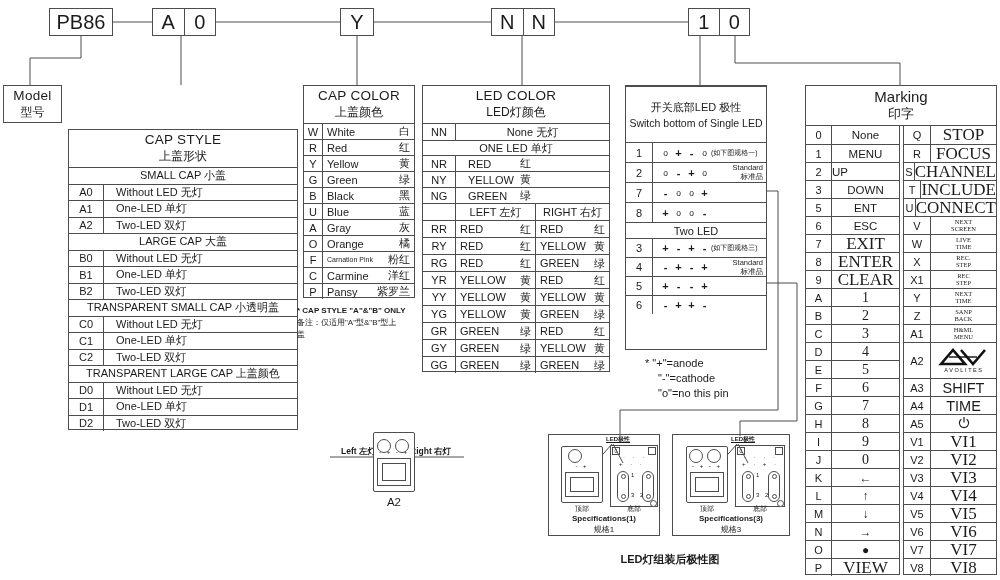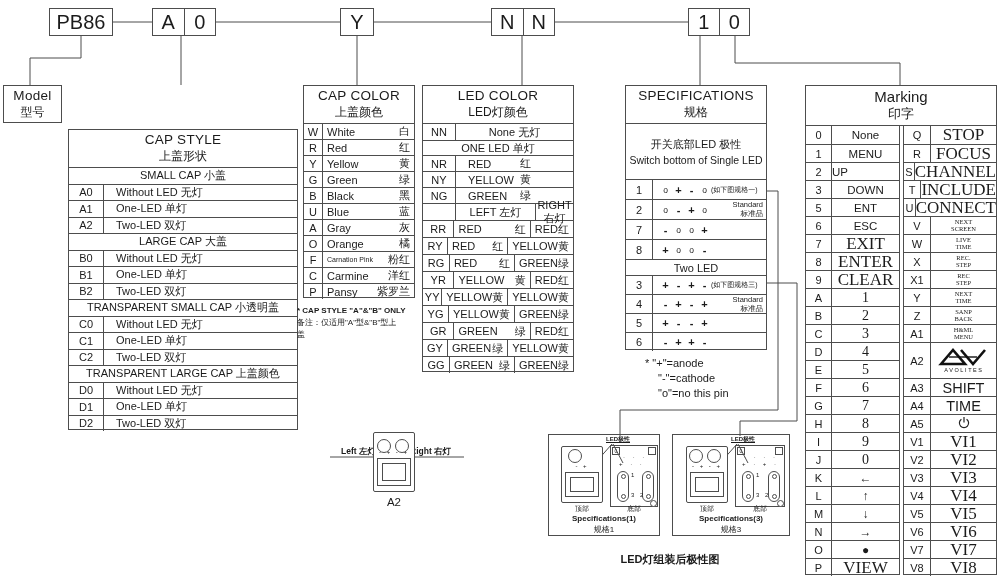--- a/index.html
+++ b/index.html
@@ -195,21 +195,21 @@
           <div class="cn-right">紫罗兰</div>
         </div>
       </div>
   </div>
   <div class="abs" id="capnote" style="left:297px;top:306px;width:138px;">
     <div style="font-size:8px;font-weight:bold;">*  CAP STYLE "A"&amp;"B" ONLY</div>
     <div style="font-size:8px;margin-top:2px;">备注：仅适用"A"型&amp;"B"型上</div>
     <div style="font-size:8px;margin-top:1px;">盖</div>
   </div>
 
-  <div class="abs bordered" id="ledcolor" style="left:422px;top:85px;width:152px;height:287px;">
+  <div class="abs bordered" id="ledcolor" style="left:422px;top:85px;width:188px;height:287px;">
     <div class="thead" style="height:37px;">
       <div class="t1">LED COLOR</div>
       <div class="t2">LED灯颜色</div>
     </div>
     <div id="ledcolor-rows">
         <div class="row" style="height: 17px;">
           <div class="code" style="width: 33px;">NN</div>
           <div class="center" style="flex: 1 1 0%; text-align: center;">None 无灯</div>
         </div>
         <div class="row center" style="height: 15px;">ONE LED 单灯</div>
@@ -329,24 +329,20 @@
           </div>
           <div style="flex: 1 1 0%; height: 100%; display: flex; align-items: center;">
             <div class="name">GREEN</div>
             <div class="cn-right">绿</div>
           </div>
         </div>
       </div>
   </div>
 
   <div class="abs bordered" id="specs" style="left:625px;top:85px;width:142px;height:265px;">
-    <div class="thead" style="height:37px;">
-      <div class="t1">SPECIFICATIONS</div>
-      <div class="t2">规格</div>
-    </div>
     <div class="thead" style="height:56px;border-top:1px solid #4d4d4d;">
       <div style="font-size:11px;">开关底部LED 极性</div>
       <div style="font-size:10.5px;margin-top:2px;">Switch bottom of Single LED</div>
     </div>
     <div id="spec-rows">
         <div class="row" style="height: 20px; position: relative;">
           <div class="code" style="width: 27px;">1</div>
           <div style="display: flex; align-items: center; padding-left: 6px; flex: 1 1 0%;">
             <div class="pin pin-o">o</div>
             <div class="pin pin-pm">+</div>

